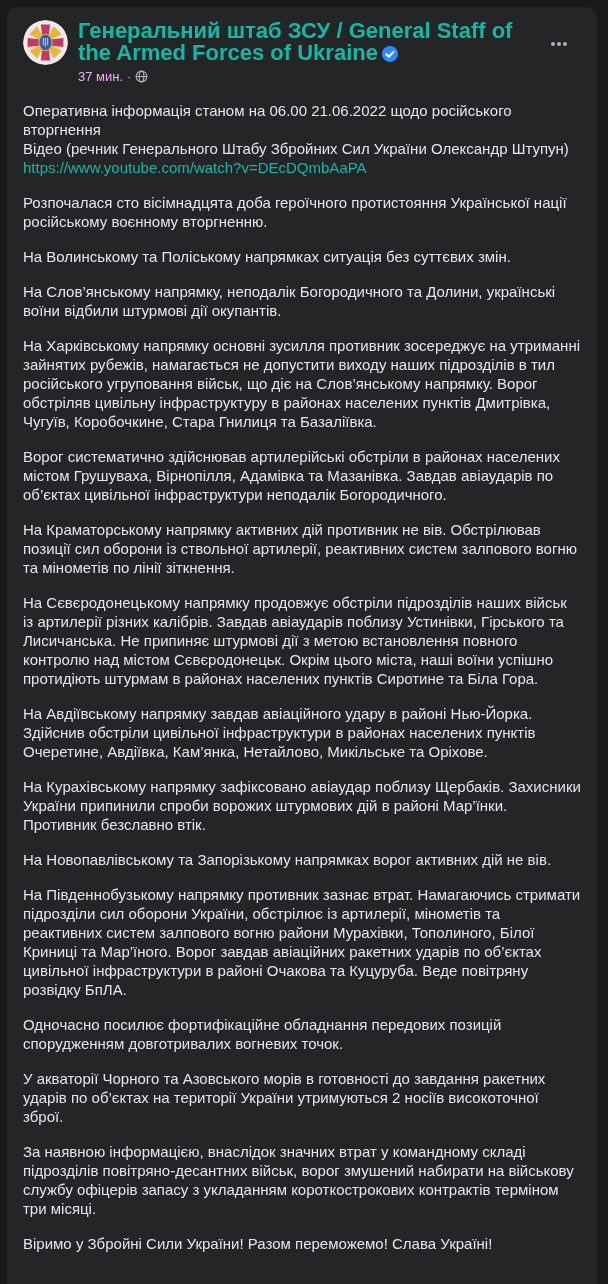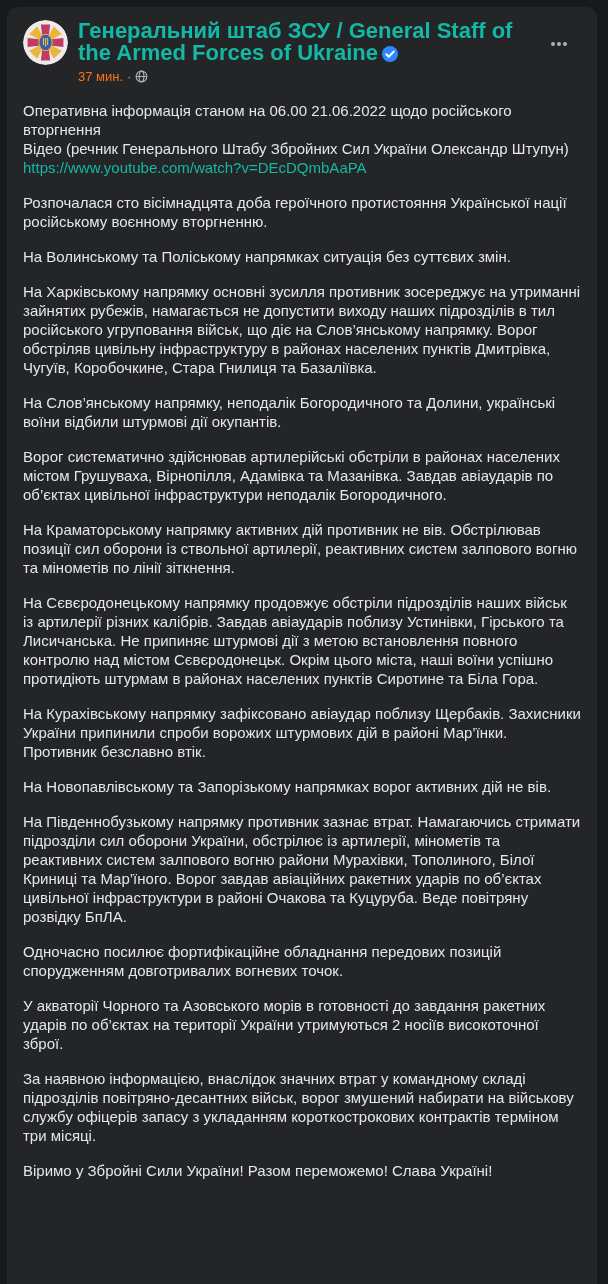--- a/index.html
+++ b/index.html
@@ -22,21 +22,21 @@
   .header-text { margin-left: 10px; max-width: 462px; }
   .page-name {
     color: #14b8a6; font-size: 22px; font-weight: 700; line-height: 22px;
     text-decoration: none; display: inline; text-align: right;
   }
   .badge { display: inline-block; vertical-align: -2px; margin-left: 4px; }
   .meta-row {
     display: flex; align-items: center; gap: 4px;
     color: #b0b3b8; font-size: 13px; line-height: 17px; margin-top: 2px;
   }
-  .meta-row a { color: #f97316; text-decoration: none; }
+  .meta-row a { color: #f0abfc; text-decoration: none; }
   .more-btn {
     position: absolute; right: 4px; top: 10px;
     width: 36px; height: 30px; border: none; background: transparent;
     border-radius: 50%; cursor: pointer;
     display: flex; align-items: center; justify-content: center;
   }
   .post-body { margin-top: 10px; color: #e4e6eb; font-size: 15px; line-height: 19px; }
   .post-body p { margin: 16px 0 9px 0; white-space: pre-line; }
   .post-body p:last-child { margin-bottom: 0; }
   .post-link { color: #14b8a6; text-decoration: none; word-break: break-all; }
@@ -111,31 +111,32 @@
   <div class="post-body">
     <p><span>Оперативна інформація станом на 06.00 21.06.2022 щодо російського вторгнення</span><br><span>Відео (речник Генерального Штабу Збройних Сил України Олександр Штупун)</span><br><a href="#" class="post-link">https://www.youtube.com/watch?v=DEcDQmbAaPA</a></p>
 
     <div>
 
         <p>Розпочалася сто вісімнадцята доба героїчного протистояння Української нації російському воєнному вторгненню.</p>
 
         <p>На Волинському та Поліському напрямках ситуація без суттєвих змін.</p>
 
 
+        <p>На Слов’янському напрямку, неподалік Богородичного та Долини, українські воїни відбили штурмові дії окупантів.</p>
+
         <p>На Харківському напрямку основні зусилля противник зосереджує на утриманні зайнятих рубежів, намагається не допустити виходу наших підрозділів в тил російського угруповання військ, що діє на Слов’янському напрямку. Ворог обстріляв цивільну інфраструктуру в районах населених пунктів Дмитрівка, Чугуїв, Коробочкине, Стара Гнилиця та Базаліївка.</p>
-
-        <p>На Слов’янському напрямку, неподалік Богородичного та Долини, українські воїни відбили штурмові дії окупантів.</p>
 
         <p>Ворог систематично здійснював артилерійські обстріли в районах населених містом Грушуваха, Вірнопілля, Адамівка та Мазанівка. Завдав авіаударів по об’єктах цивільної інфраструктури неподалік Богородичного.</p>
 
         <p>На Краматорському напрямку активних дій противник не вів. Обстрілював позиції сил оборони із ствольної артилерії, реактивних систем залпового вогню та мінометів по лінії зіткнення.</p>
 
         <p>На Сєвєродонецькому напрямку продовжує обстріли  підрозділів наших військ із артилерії різних калібрів. Завдав авіаударів поблизу Устинівки, Гірського та Лисичанська. Не припиняє штурмові дії з метою встановлення повного контролю над містом Сєвєродонецьк. Окрім цього міста, наші воїни успішно протидіють штурмам в районах населених пунктів Сиротине та Біла Гора.</p>
 
 
+        <p>На Авдіївському напрямку завдав авіаційного удару в районі Нью-Йорка. Здійснив обстріли цивільної інфраструктури в районах населених пунктів Очеретине, Авдіївка, Кам’янка, Нетайлово, Микільське та Оріхове.</p>
 
         <p>На Курахівському напрямку зафіксовано авіаудар поблизу Щербаків. Захисники України припинили спроби ворожих штурмових дій в районі Мар’їнки. Противник безславно втік.</p>
 
         <p>На Новопавлівському та Запорізькому напрямках ворог активних дій не вів.</p>
 
         <p>На Південнобузькому напрямку противник зазнає втрат. Намагаючись стримати підрозділи сил оборони України, обстрілює із артилерії, мінометів та реактивних систем залпового вогню райони Мурахівки, Тополиного, Білої Криниці та Мар’їного. Ворог завдав авіаційних ракетних ударів по об’єктах цивільної інфраструктури в районі Очакова та Куцуруба. Веде повітряну розвідку БпЛА.</p>
 
         <p>Одночасно посилює фортифікаційне обладнання передових позицій спорудженням довготривалих вогневих точок.</p>
 
         <p>У акваторії Чорного та Азовського морів в готовності до завдання ракетних ударів по об’єктах на території України утримуються 2 носіїв високоточної зброї.</p>

